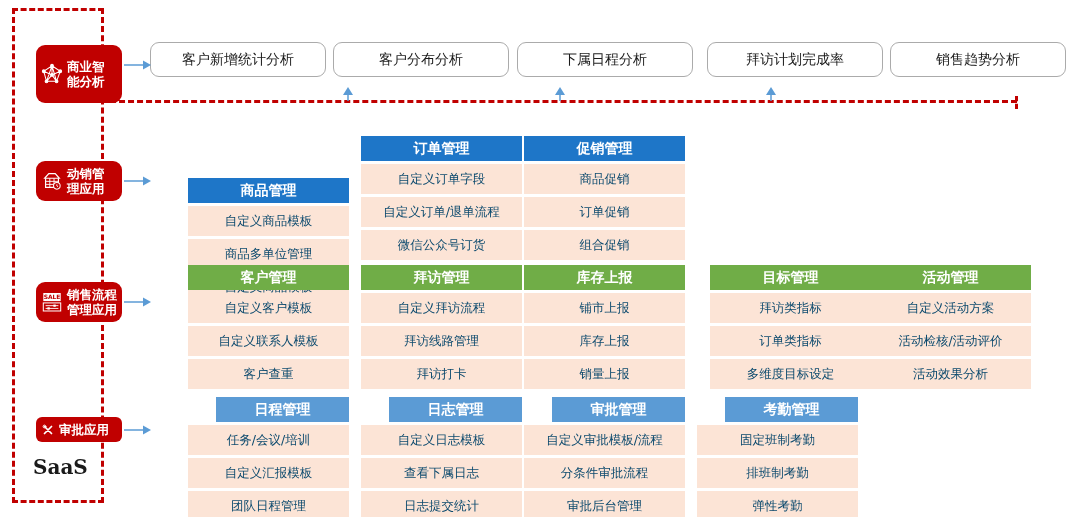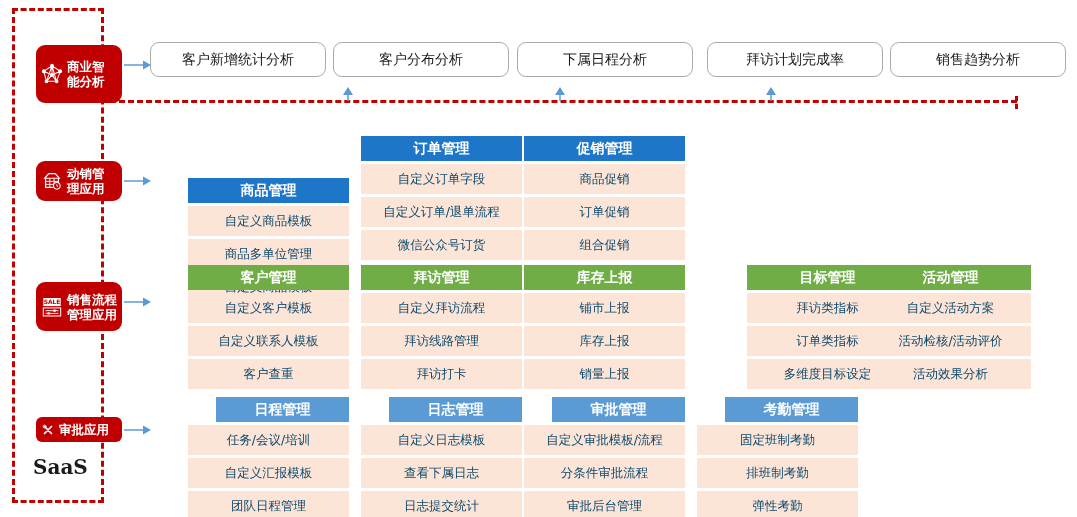--- a/index.html
+++ b/index.html
@@ -122,21 +122,21 @@
     <div class="cell">自定义订单/退单流程</div>
     <div class="cell">微信公众号订货</div>
   </div>
   <div class="col" style="left:524px;top:136px;">
     <div class="hdr hdr-blue">促销管理</div>
     <div class="cell">商品促销</div>
     <div class="cell">订单促销</div>
     <div class="cell">组合促销</div>
   </div>
 
-  <div class="badge" style="top:282px;height:49px;">
+  <div class="badge" style="top:282px;height:40px;">
     <svg width="22" height="22" viewBox="0 0 24 24" fill="none" stroke="#fff" stroke-width="1.1">
       <rect x="2.5" y="2.2" width="19" height="8.8" fill="#fff" stroke="none"></rect>
       <text x="12" y="9" font-size="6.5" fill="#C00000" text-anchor="middle" font-weight="bold" stroke="none" font-family="DejaVu Sans,sans-serif">SALE</text>
       <rect x="2.5" y="13" width="19" height="8.8"></rect>
       <path d="M5 16 H19 M5 19 H19" stroke-width="1"></path>
       <rect x="13.5" y="14.8" width="2.6" height="2.4" fill="#fff" stroke="none"></rect>
       <rect x="7" y="17.8" width="2.6" height="2.4" fill="#fff" stroke="none"></rect>
     </svg>
     <div class="txt">
       <div>销售流程</div>
@@ -159,21 +159,21 @@
     <div class="cell">自定义拜访流程</div>
     <div class="cell">拜访线路管理</div>
     <div class="cell">拜访打卡</div>
   </div>
   <div class="col" style="left:524px;top:265px;">
     <div class="hdr hdr-green">库存上报</div>
     <div class="cell">铺市上报</div>
     <div class="cell">库存上报</div>
     <div class="cell">销量上报</div>
   </div>
-  <div class="col" style="left:734px;top:265px;padding-left:13px;">
+  <div class="col" style="left:697px;top:265px;padding-left:13px;">
     <div class="hdr hdr-green">目标管理</div>
     <div class="cell">拜访类指标</div>
     <div class="cell">订单类指标</div>
     <div class="cell">多维度目标设定</div>
   </div>
   <div class="col" style="left:870px;top:265px;">
     <div class="hdr hdr-green">活动管理</div>
     <div class="cell">自定义活动方案</div>
     <div class="cell">活动检核/活动评价</div>
     <div class="cell">活动效果分析</div>

